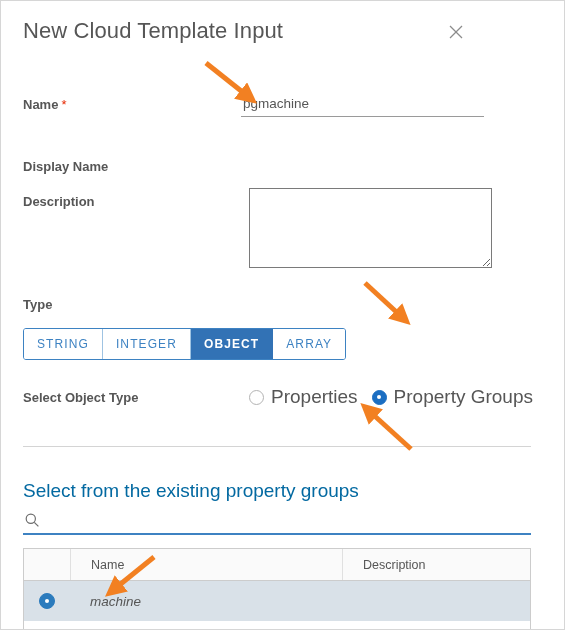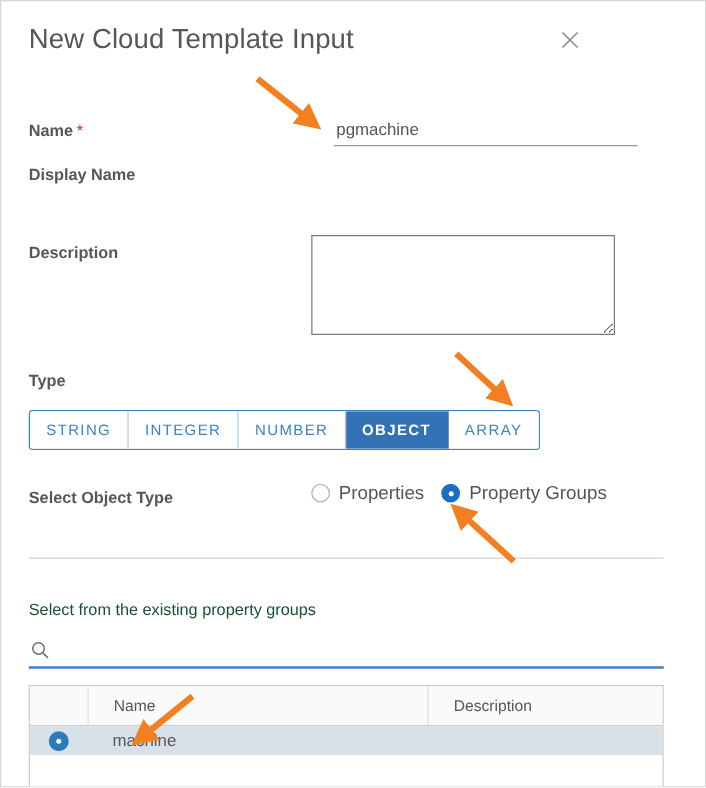--- a/index.html
+++ b/index.html
@@ -63,37 +63,37 @@
     white-space: nowrap;
   }
   .req-star {
     color: #e62700;
     font-weight: normal;
     margin-left: 3px;
   }
 
   .underline-input {
     position: absolute;
-    left: 266px;
+    left: 240px;
     width: 243px;
     height: 24px;
     border: none;
     border-bottom: 1px solid #9a9a9a;
     background: transparent;
     font-family: "Liberation Sans", sans-serif;
     font-size: 13.5px;
     color: #565656;
     padding: 0 2px 3px 2px;
     outline: none;
   }
 
   #name-label { top: 96px; text-align: center; }
   #name-input { top: 92px; }
 
-  #display-name-label { top: 131px; }
+  #display-name-label { top: 158px; }
   #display-name-input { top: 141px; }
 
   #description-label { top: 193px; }
   #description-textarea {
     position: absolute;
     left: 248px;
     top: 187px;
     width: 243px;
     height: 80px;
     border: 1px solid #7a7a7a;
@@ -178,42 +178,42 @@
     content: "";
     position: absolute;
     left: 4.5px;
     top: 4.5px;
     width: 4px;
     height: 4px;
     border-radius: 50%;
     background: #ffffff;
   }
   .radio-text {
-    font-size: 15px;
+    font-size: 19px;
     color: #565656;
     white-space: nowrap;
   }
 
   
   #divider {
     position: absolute;
     left: 22px;
     top: 445px;
     width: 508px;
     height: 1px;
     background: #d4d4d4;
   }
 
   
   #picker-caption {
     position: absolute;
     left: 22px;
     top: 479px;
-    font-size: 13px;
-    color: #14532d;
+    font-size: 19px;
+    color: #0369a1;
     white-space: nowrap;
   }
 
   #search-row {
     position: absolute;
     left: 22px;
     top: 508px;
     width: 508px;
     height: 26px;
     border-bottom: 2px solid #3d82c2;
@@ -255,23 +255,24 @@
   }
   .tbl-head {
     display: flex;
     height: 32px;
     background: #fafafa;
     border-bottom: 1px solid #cccccc;
     align-items: center;
   }
   .tbl-row {
     display: flex;
-    height: 23px;
+    height: 40px;
     align-items: flex-start;
     background: #ffffff;
+    font-style: italic;
   }
   .tbl-row.selected { background: #d9e1e8; }
   .tbl-row + .tbl-filler {
     height: 13px;
     background: #ffffff;
   }
 
   .col-radio {
     width: 46px;
     flex: 0 0 46px;
@@ -365,21 +366,20 @@
 
   <div class="form-label" id="display-name-label">Display Name</div>
 
   <div class="form-label" id="description-label">Description</div>
   <textarea id="description-textarea" placeholder="" style=""></textarea>
 
   <div class="form-label" id="type-label">Type</div>
   <div id="type-group">
     <button class="type-btn">STRING</button>
     <button class="type-btn">INTEGER</button>
-    <button class="type-btn">NUMBER</button>
     <button class="type-btn selected">OBJECT</button>
     <button class="type-btn">ARRAY</button>
   </div>
 
   <div class="form-label" id="object-type-label">Select Object Type</div>
   <div id="object-type-radios">
     <label class="radio-option">
       <span class="radio-mark"></span>
       <span class="radio-text">Properties</span>
     </label>

